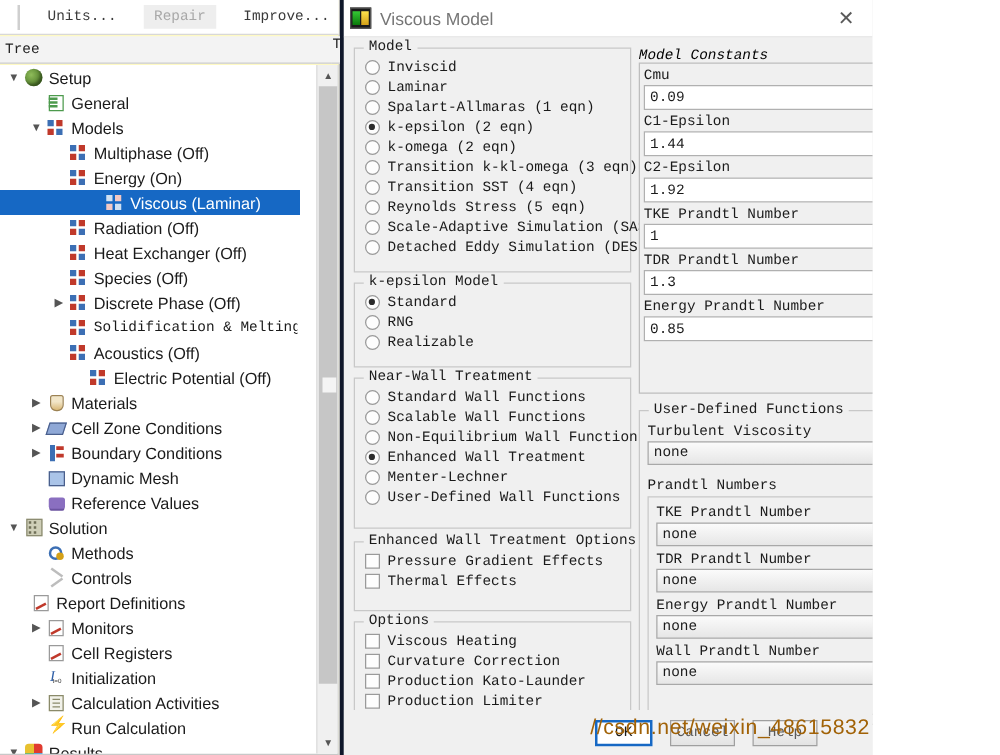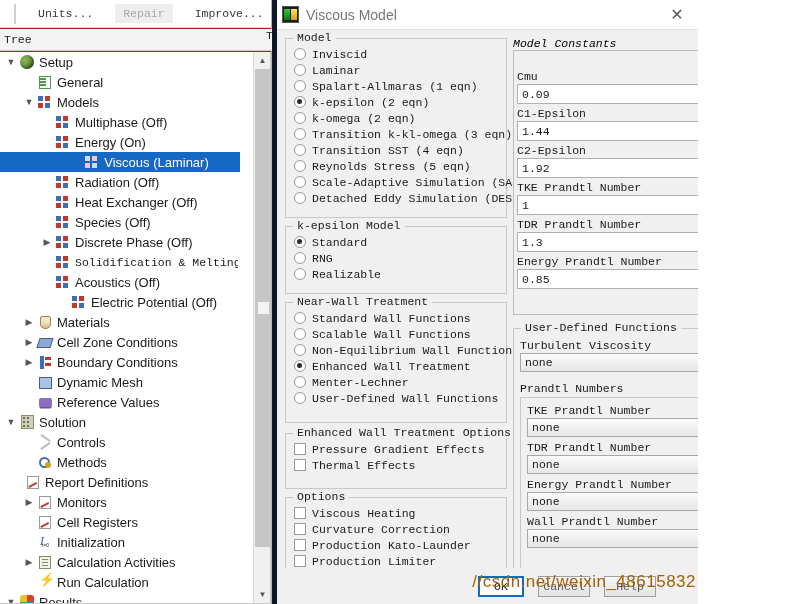--- a/index.html
+++ b/index.html
@@ -10,21 +10,21 @@
     background: #ffffff;
     font-family: "Liberation Sans", sans-serif;
     font-size: 12px;
     color: #000;
   }
   #root { position: relative; width: 800px; height: 604px; }
 
   
   #app-left {
     position: absolute; left: 0; top: 0; width: 272px; height: 604px;
-    background: #b91c1c;
+    background: #fef9c3;
     border-right: 1px solid #b4b4b4;
     overflow: hidden;
   }
   .toolbar {
     position: absolute; left: 0; top: 0; width: 272px; height: 28px;
     background: #ffffff;
     border-bottom: 1px solid #d8d8d8;
     display: flex; align-items: center;
   }
   .tb-sep { width: 2px; height: 20px; background: #cfcfcf; margin-left: 14px; }
@@ -145,21 +145,21 @@
   }
   .vsb-arrow.up { top: 0; }
   .vsb-arrow.down { bottom: 0; }
   .vsb-thumb { position: absolute; left: 1px; width: 15px; background: #c6c6c6; }
   .vsb-grip { position:absolute; left:3px; width:11px; height:12px; background:#f4f4f4; }
 
   
   #dialog {
     position: absolute; left: 272px; top: 0; width: 426px; height: 604px;
     background: #f0f0f0;
-    border-left: 5px solid #0f172a;
+    border-left: 3px solid #0f172a;
     overflow: hidden;
   }
   .dlg-title {
     height: 30px; background: #ffffff; border-bottom: 1px solid #e2e2e2;
     display: flex; align-items: center; padding: 0 6px 0 5px;
   }
   .dlg-icon {
     width: 17px; height: 17px; margin-right: 7px; position: relative;
     background: #1a1a1a; border: 1px solid #555;
   }
@@ -466,30 +466,30 @@
           <div class="t-row" style="padding-left: 4px;">
             <span class="t-chev">▼</span>
             <span class="t-ico">
               <span class="ico-solution" style="display: block;"></span>
             </span>
             <span class="t-lbl">Solution</span>
           </div>
           <div class="t-row" style="padding-left: 22px;">
             <span class="t-chev blank">·</span>
             <span class="t-ico">
+              <span class="ico-methods" style="display: block;"></span>
+            </span>
+            <span class="t-lbl">Methods</span>
+          </div>
+          <div class="t-row" style="padding-left: 22px;">
+            <span class="t-chev blank">·</span>
+            <span class="t-ico">
               <span class="ico-controls" style="display: block;"></span>
             </span>
             <span class="t-lbl">Controls</span>
-          </div>
-          <div class="t-row" style="padding-left: 22px;">
-            <span class="t-chev blank">·</span>
-            <span class="t-ico">
-              <span class="ico-methods" style="display: block;"></span>
-            </span>
-            <span class="t-lbl">Methods</span>
           </div>
           <div class="t-row" style="padding-left: 10px;">
             <span class="t-chev blank">·</span>
             <span class="t-ico">
               <span class="ico-report" style="display: block;"></span>
             </span>
             <span class="t-lbl">Report Definitions</span>
           </div>
           <div class="t-row" style="padding-left: 22px;">
             <span class="t-chev">▶</span>
@@ -685,21 +685,21 @@
               <span>Production Limiter</span>
             </div>
           </div>
       </div>
 
       <div style="position:absolute; left:236px; top:6px; width:284px; height:14px;font-style:italic;">
         <span style="font-family:&quot;Liberation Mono&quot;,monospace; font-size:11.5px;">Model Constants</span>
       </div>
       <div class="mc-panel" style="left:236px; top:20px; width:284px; height:265px;">
         <div class="mc-inner" id="mc-fields">
-            <div style="margin-bottom: 3px; margin-top: 16px;">
+            <div style="margin-bottom: 3px;">
               <div class="field-label">Cmu</div>
               <div class="txtin">0.09</div>
             </div>
             <div style="margin-bottom: 3px;">
               <div class="field-label">C1-Epsilon</div>
               <div class="txtin">1.44</div>
             </div>
             <div style="margin-bottom: 3px;">
               <div class="field-label">C2-Epsilon</div>
               <div class="txtin">1.92</div>

